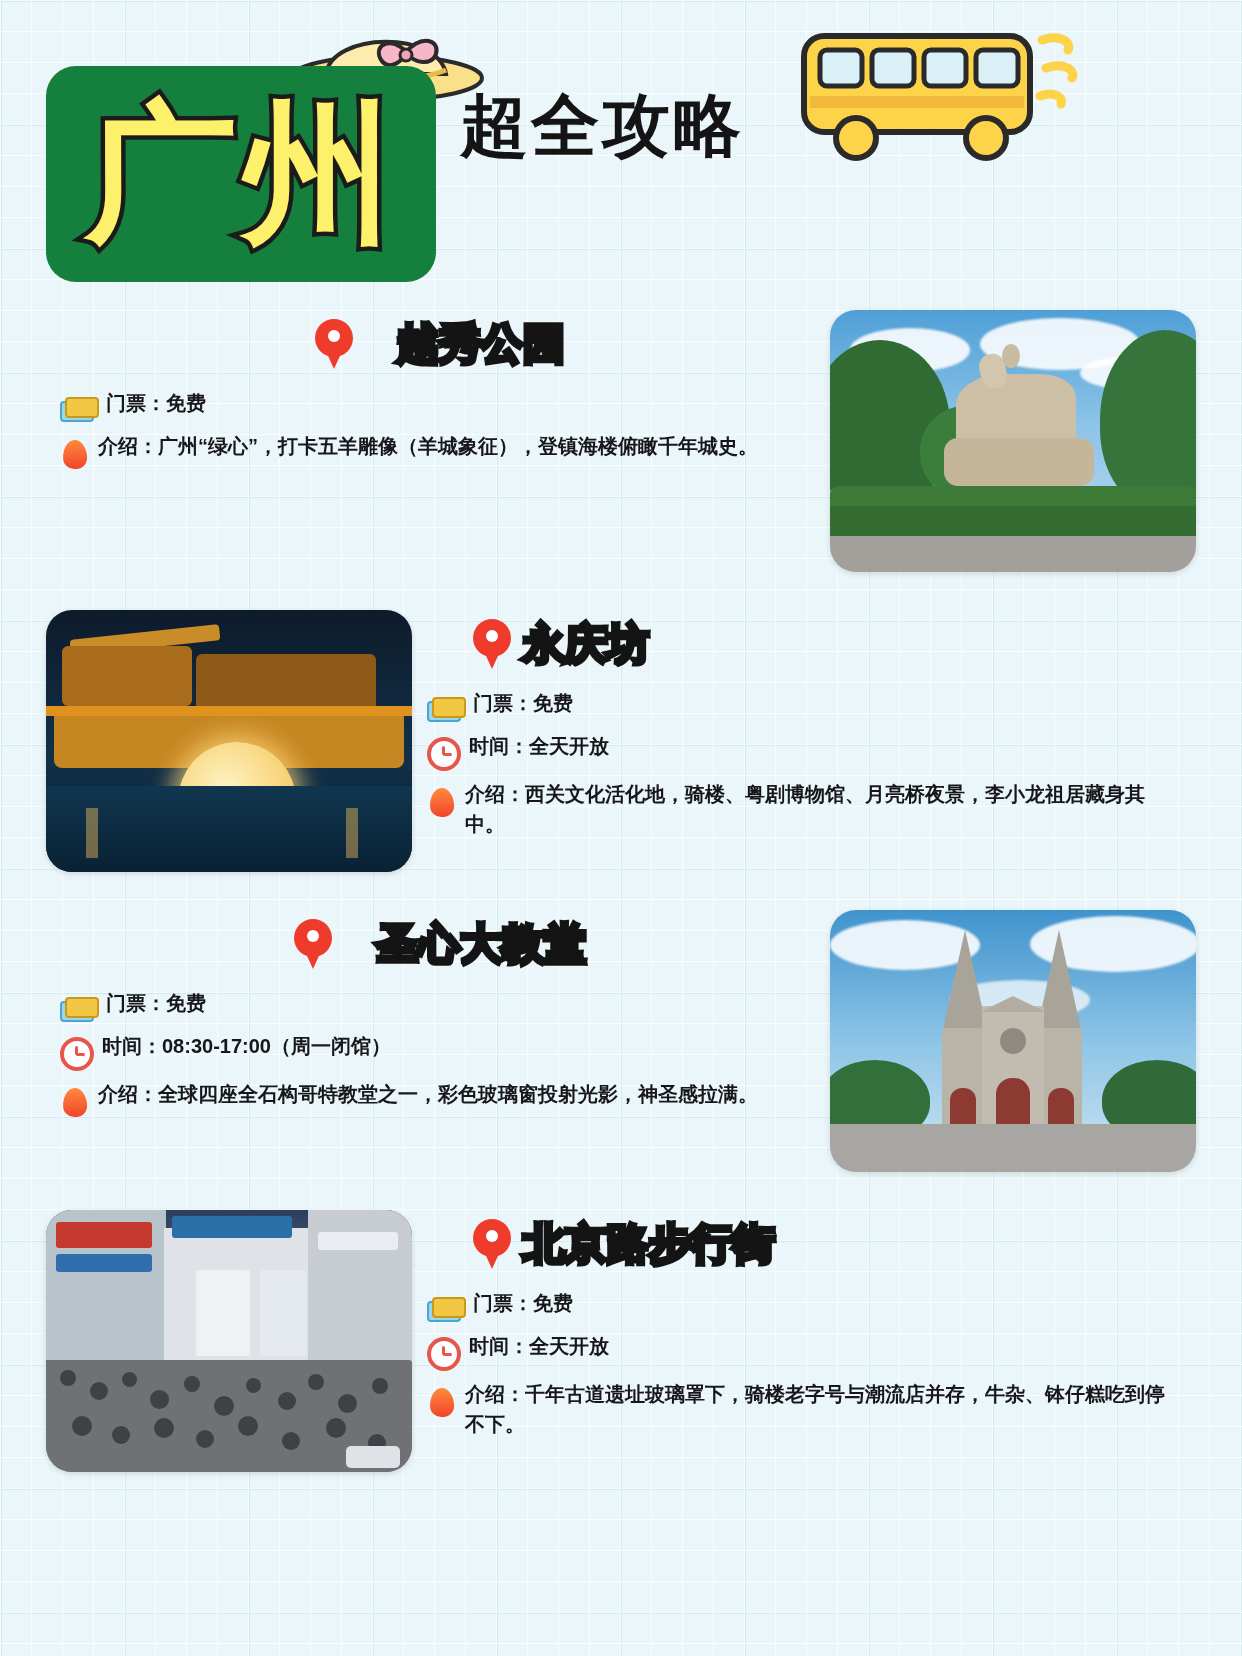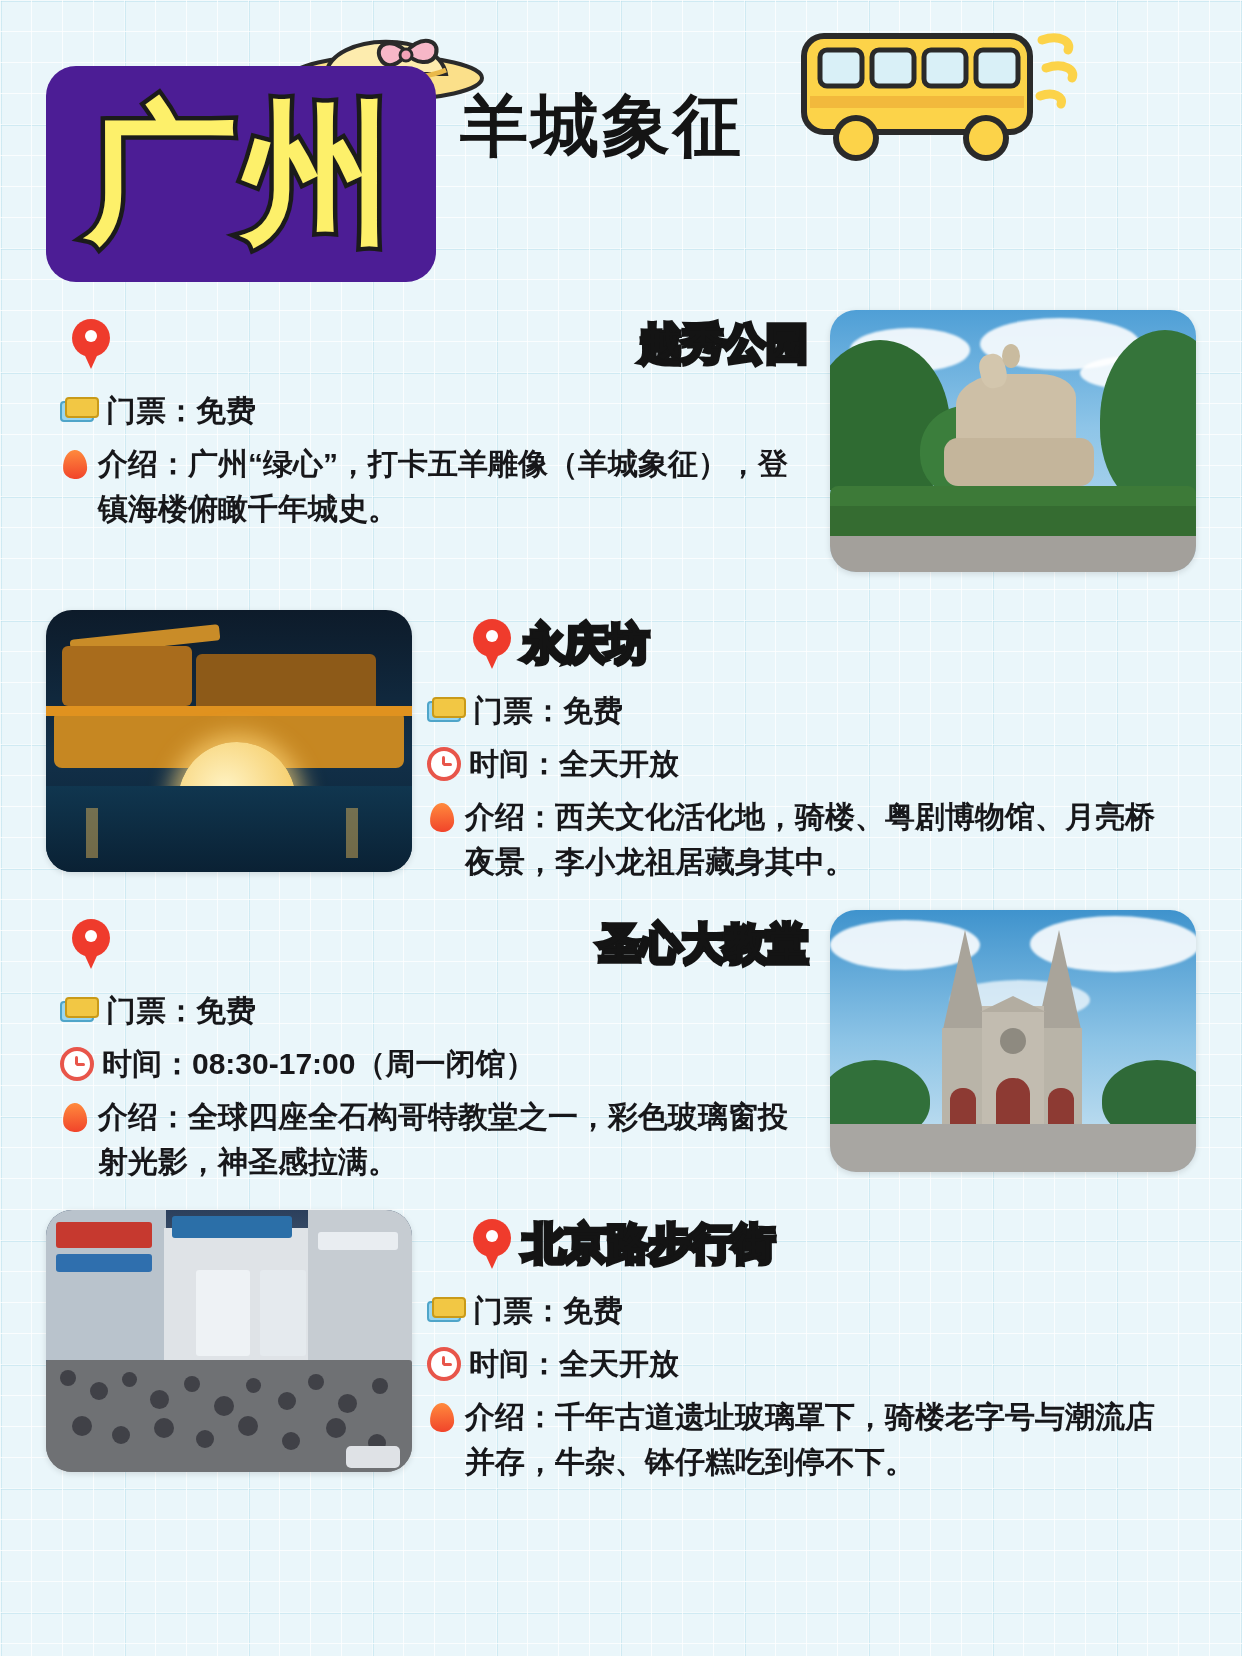--- a/index.html
+++ b/index.html
@@ -23,21 +23,21 @@
   .header {
     position: relative;
     height: 310px;
   }
   .title-badge {
     position: absolute;
     left: 46px;
     top: 66px;
     width: 390px;
     height: 216px;
-    background: #4c1d95;
+    background: #15803d;
     border-radius: 30px;
     display: flex;
     align-items: center;
     justify-content: center;
   }
   .title-badge .city {
     font-family: "DejaVu Sans", sans-serif;
     font-size: 152px;
     font-weight: bold;
     color: #fdf06a;
@@ -101,27 +101,27 @@
     gap: 12px;
     font-family: "DejaVu Sans", sans-serif;
     font-size: 42px;
     font-weight: bold;
     color: #141414;
     -webkit-text-stroke: 5px #141414;
     paint-order: stroke fill;
     margin: 6px 0 16px;
     white-space: nowrap;
   }
-  .spot.right-img .spot-name { justify-content: space-between; padding-left: 12px; gap: 44px; }
+  .spot.right-img .spot-name { justify-content: center; padding-left: 12px; gap: 44px; }
   .spot.left-img .spot-name { justify-content: flex-start; padding-left: 46px; }
 
   .row {
     display: flex;
     align-items: flex-start;
-    font-size: 30px;
+    font-size: 20px;
     color: #17171a;
     line-height: 1.5;
     margin-bottom: 8px;
     font-weight: bold;
     justify-content: space-between;
   }
   .row .ico { flex: 0 0 auto; margin-right: 8px; line-height: 1.3; }
   .row .txt { flex: 1 1 auto; }
   .row.desc { margin-bottom: 0; }
   .row.desc .txt { }
@@ -237,21 +237,21 @@
     <path d="M252 24 c18 -6 30 2 26 10" fill="none" stroke="#fcd349" stroke-width="9" stroke-linecap="round"></path>
     <path d="M256 52 c18 -6 30 2 26 10" fill="none" stroke="#fcd349" stroke-width="9" stroke-linecap="round"></path>
     <path d="M250 80 c14 -5 24 1 21 8" fill="none" stroke="#fcd349" stroke-width="9" stroke-linecap="round"></path>
   </svg>
 
   <div class="title-badge">
     <span class="city">广州</span>
   </div>
 
   <div class="title-lines">
-    <div class="l1">羊城象征</div>
+    <div class="l1">超全攻略</div>
   </div>
 </div>
 
 <div class="spot right-img">
   <div class="spot-inner">
     <div class="text-col">
       <div class="spot-name">
         <span class="pin-icon">
           <span class="head"></span>
             <span class="tip"></span>

